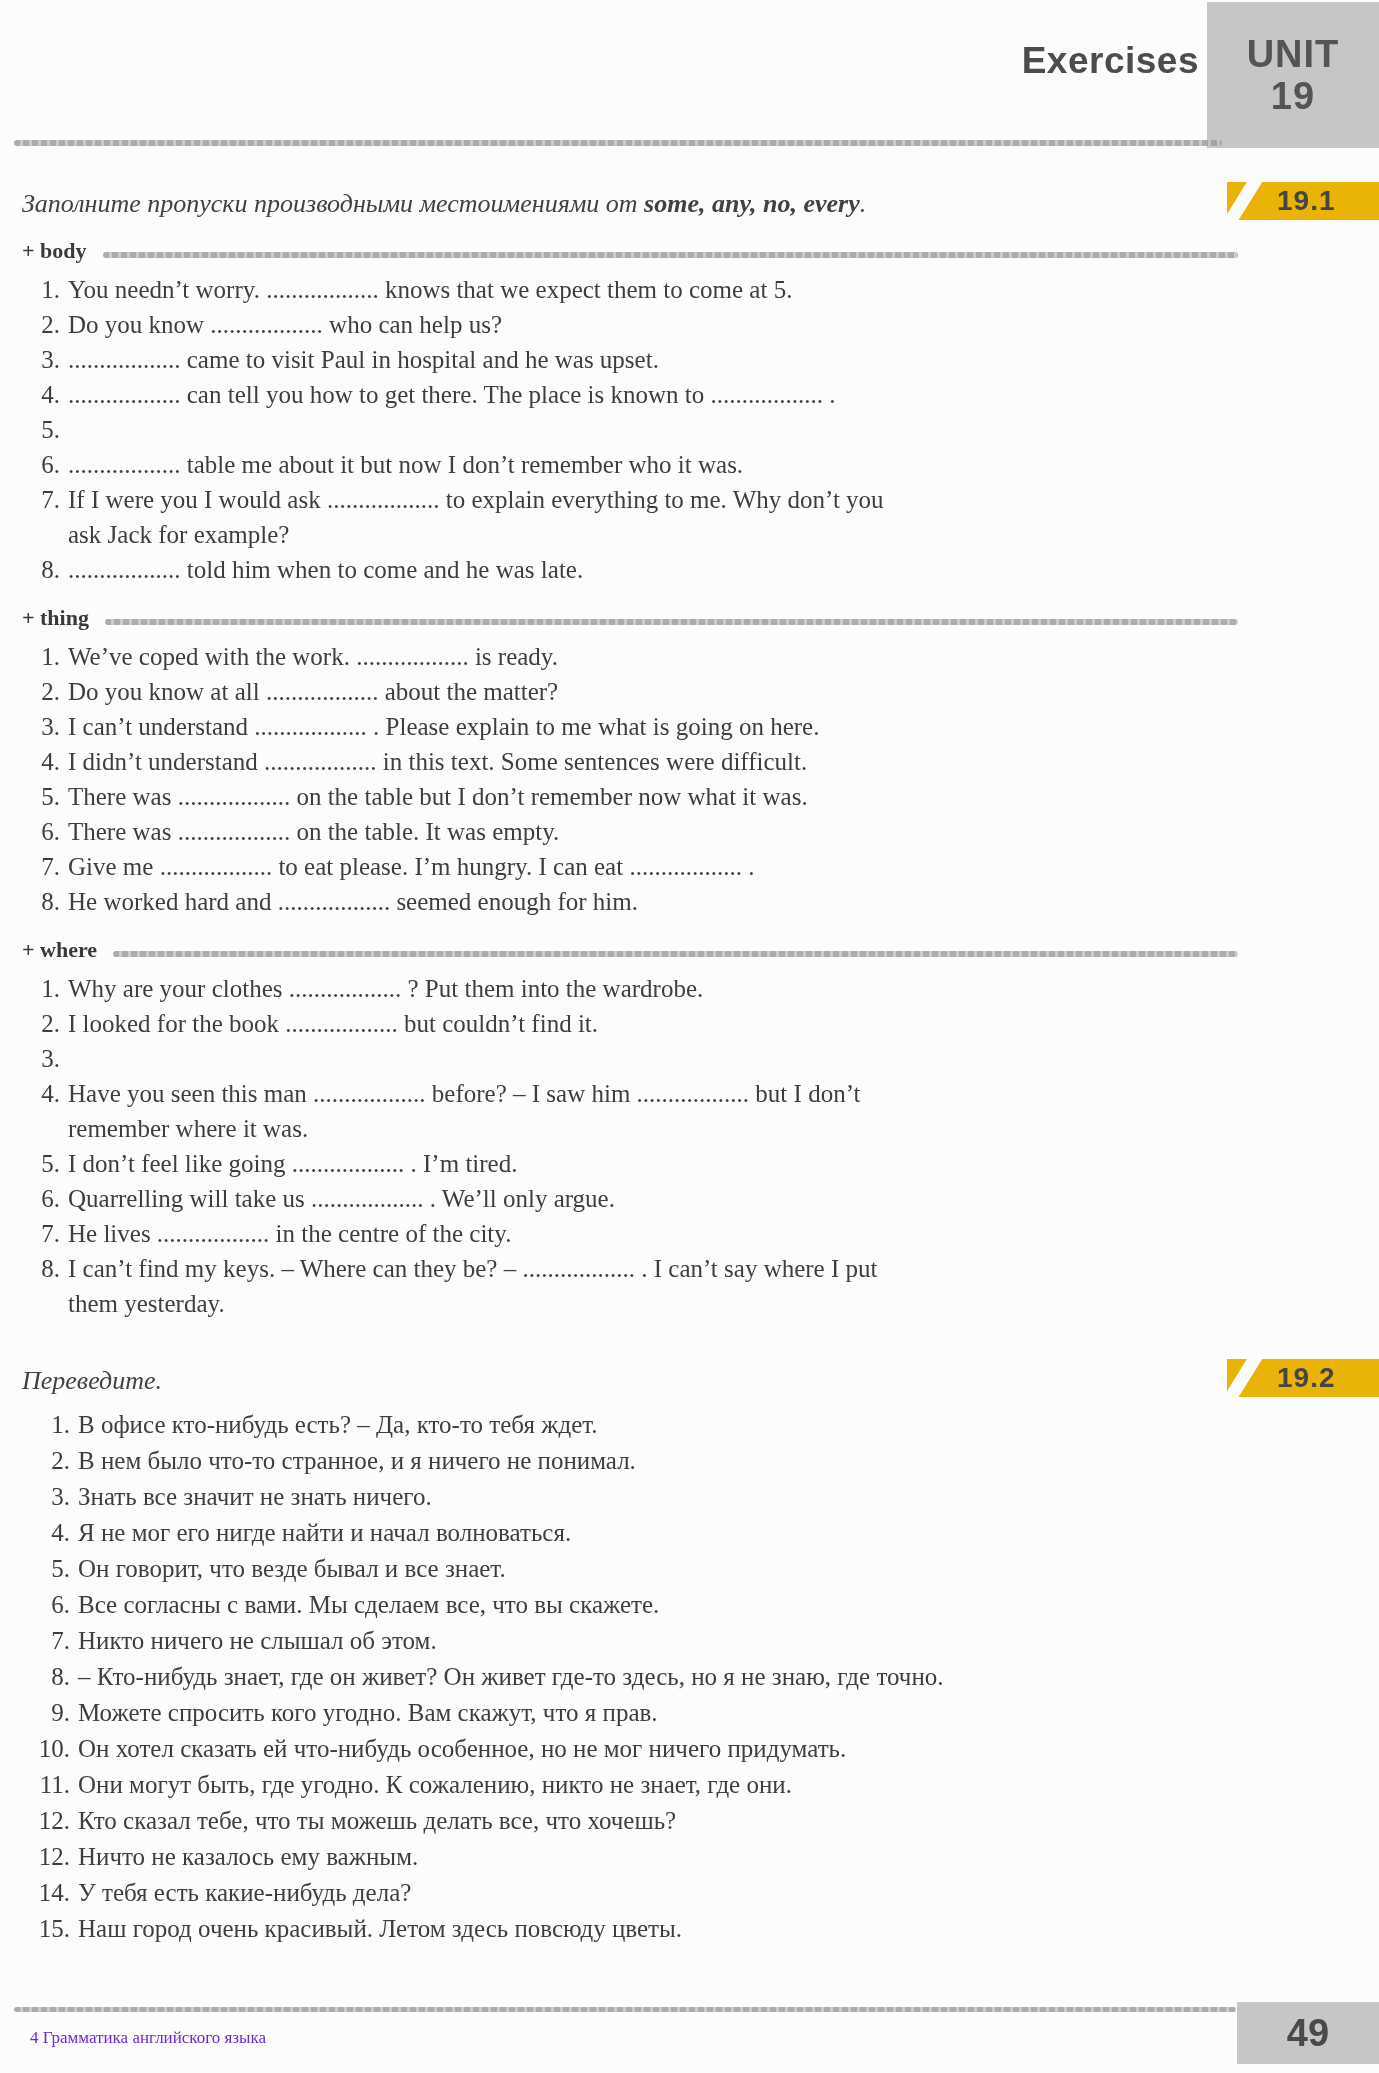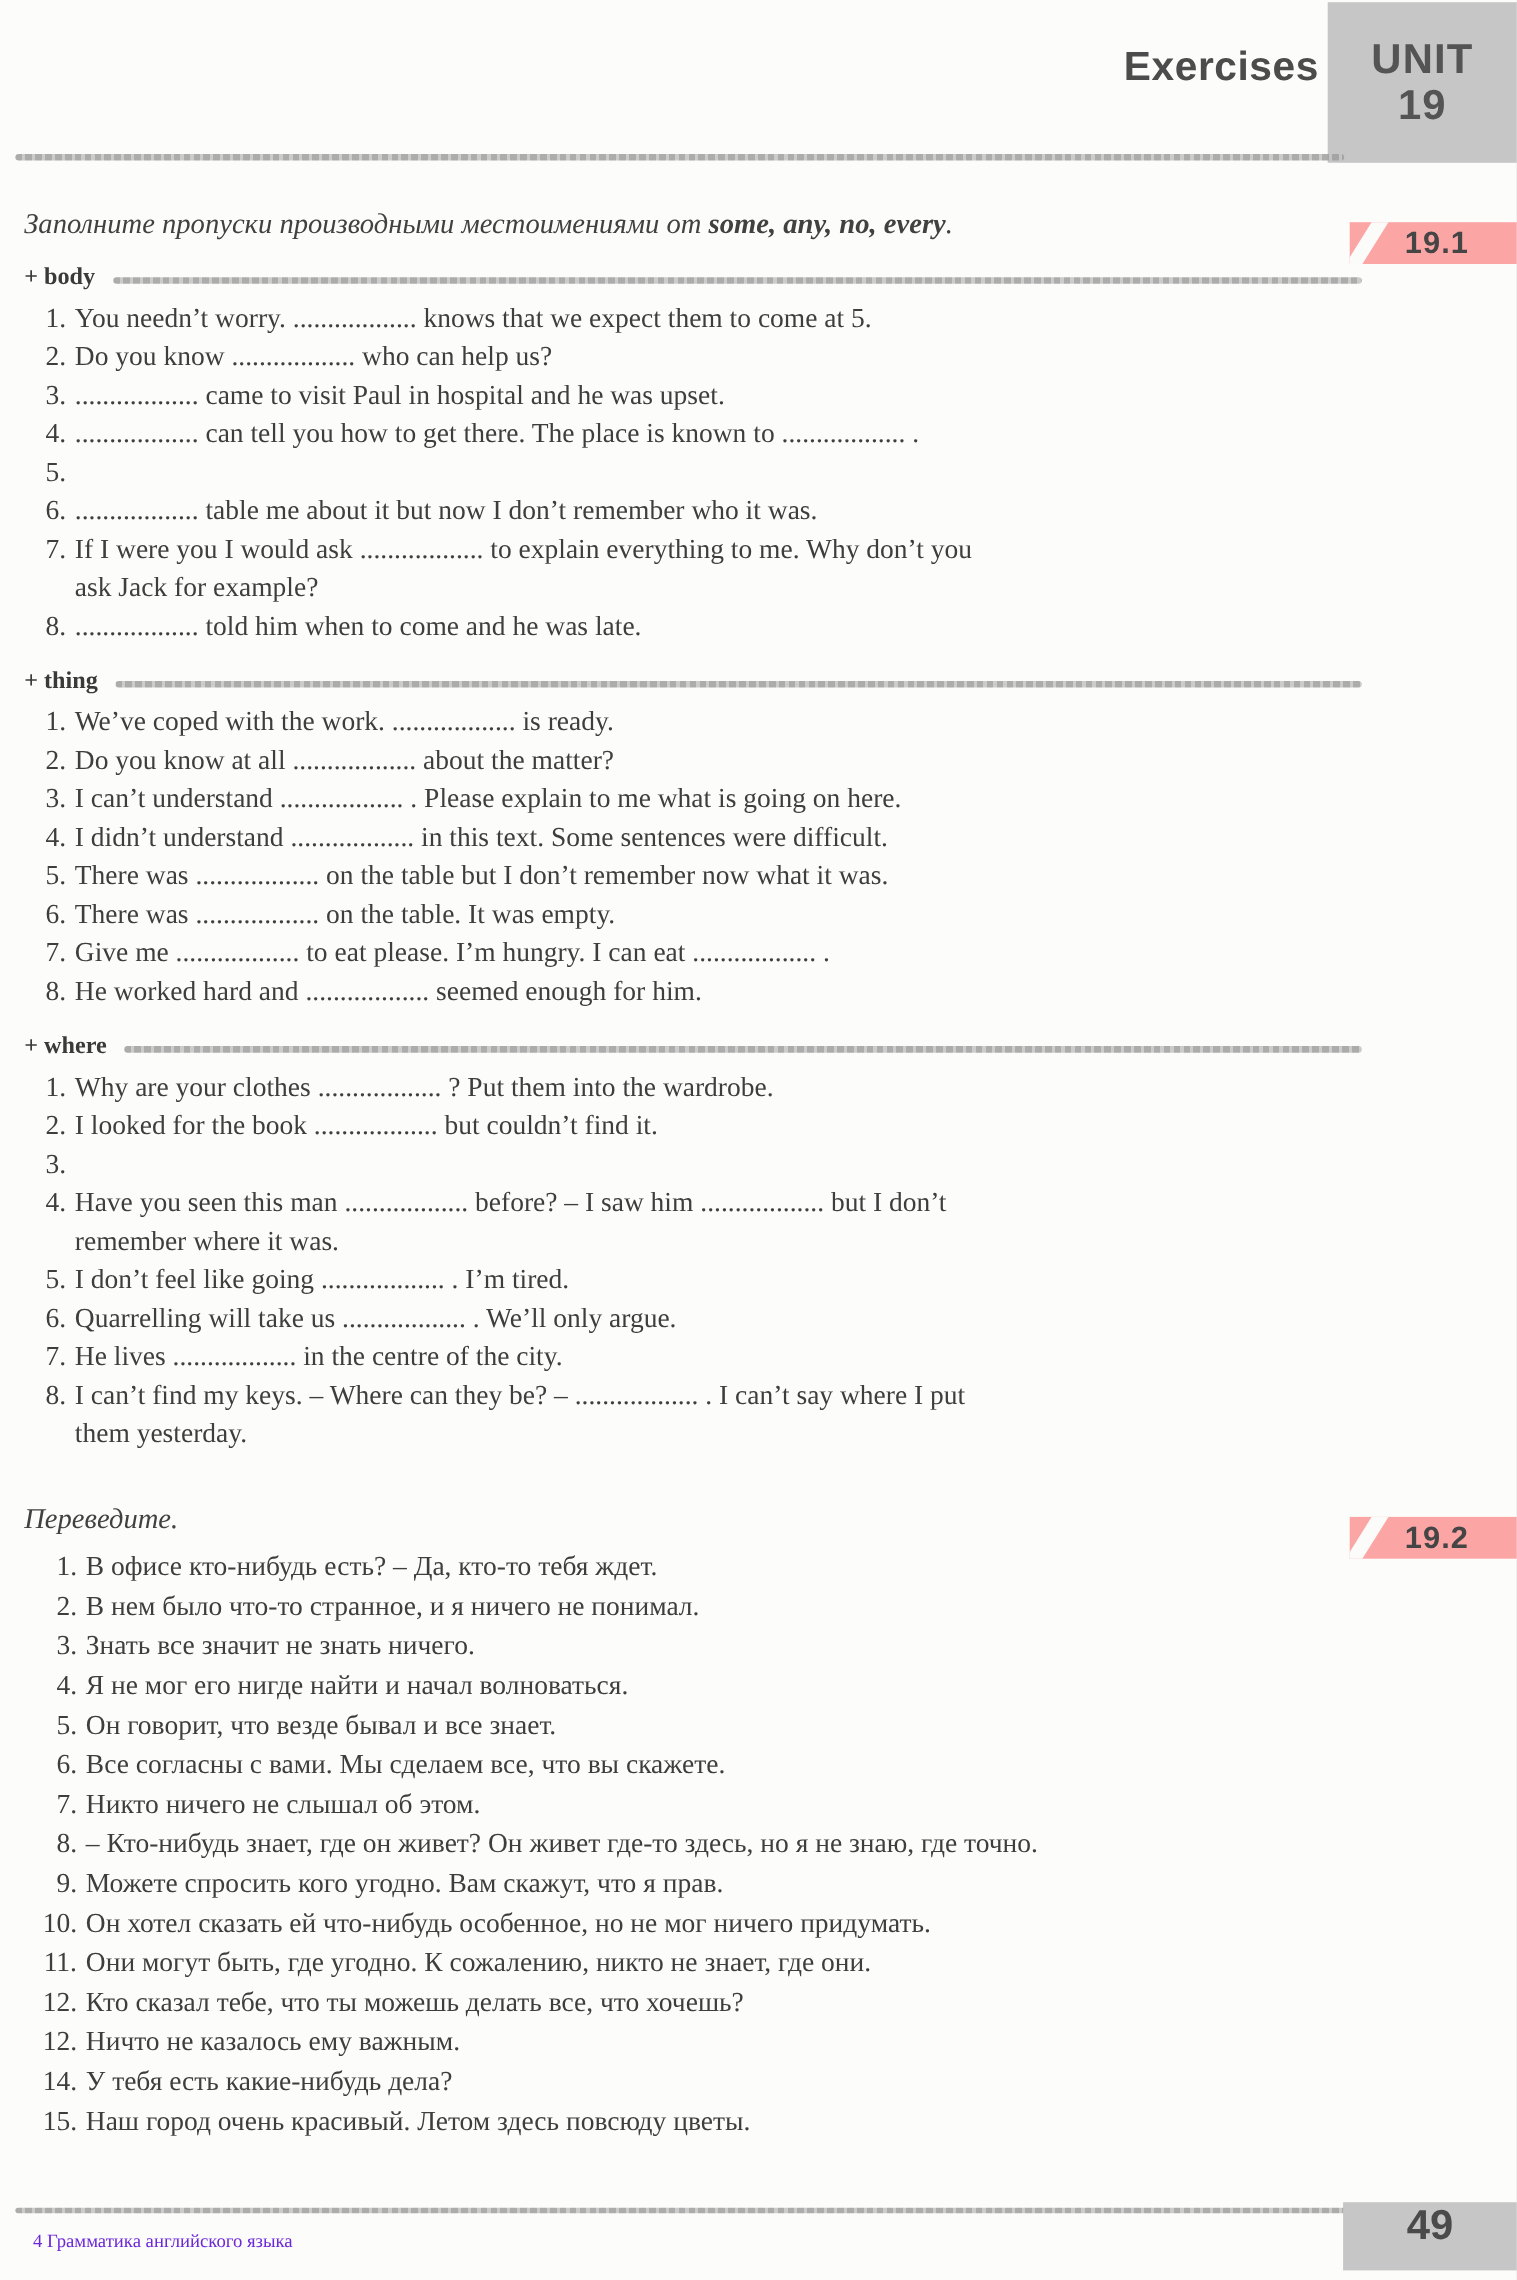--- a/index.html
+++ b/index.html
@@ -30,22 +30,22 @@
     background:repeating-linear-gradient(90deg,#9e9e9e 0 6px,#c3c3c3 6px 9px);
     border-radius:3px;opacity:.85;
   }
   .header-rule{position:absolute;top:140px;left:14px;width:1208px;}
   
   .content{position:absolute;top:188px;left:22px;width:1216px;}
   .instr-row{position:relative;font-style:italic;font-size:26px;line-height:32px;color:#414141;}
   .instr-row .b{font-weight:bold;}
   .badge{
     position:absolute;top:-6px;right:-141px;width:152px;height:38px;
-    background:#fca5a5;overflow:hidden;
-    display:flex;align-items:center;margin-top:20px;
+    background:#eab308;overflow:hidden;
+    display:flex;align-items:center;
   }
   .badge::before{
     content:"";position:absolute;left:8px;top:-12px;width:13px;height:66px;
     background:#fbfbf9;transform:rotate(32deg);
   }
   .badge .badge-label{
     margin-left:50px;
     font-family:"Liberation Sans", sans-serif;
     font-style:normal;font-weight:bold;font-size:28px;color:#454545;letter-spacing:1px;
   }
@@ -58,22 +58,22 @@
   .item .txt{margin-left:8px;white-space:pre-wrap;}
   
   .instr2{margin-top:44px;}
   .items-ru{margin-top:10px;}
   .items-ru .item{line-height:36px;}
   .items-ru .num{flex:0 0 48px;}
   
   .footer-rule{position:absolute;top:2007px;left:14px;width:1222px;height:5px;}
   .footer-note{position:absolute;top:2028px;left:30px;font-size:17px;color:#6d28d9;}
   .page-num-box{
-    position:absolute;top:2002px;right:0;width:158px;height:62px;
-    background:#c6c6c6;display:flex;align-items:flex-start;justify-content:center;
+    position:absolute;top:2002px;right:0;width:142px;height:62px;
+    background:#c6c6c6;display:flex;align-items:center;justify-content:center;
   }
   .page-num-box .pn{
     font-family:"Liberation Sans", sans-serif;font-weight:bold;
     font-size:38px;color:#4a4a4a;
   }
 </style>
 </head>
 <body>
 
 <div class="page">

